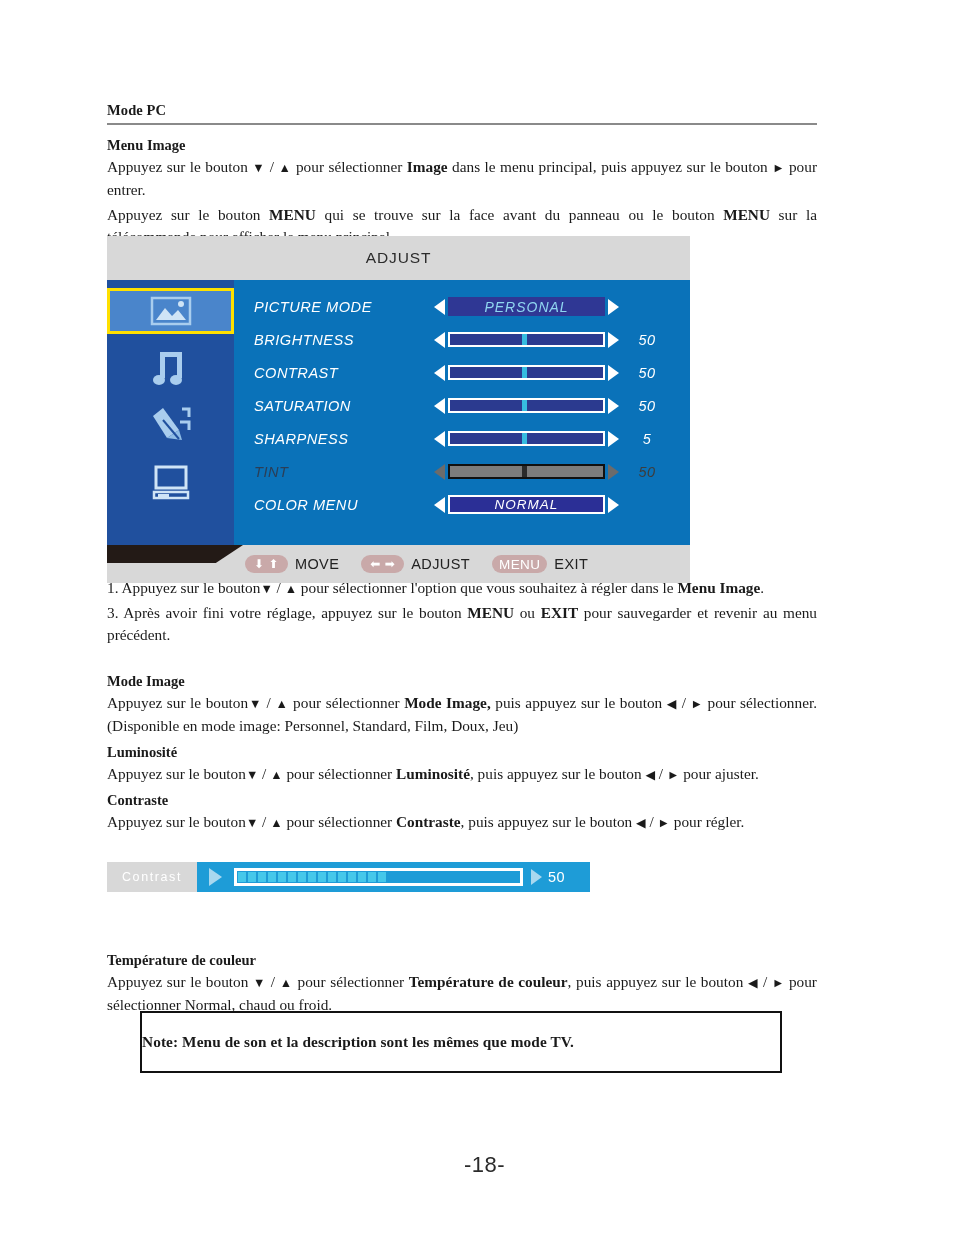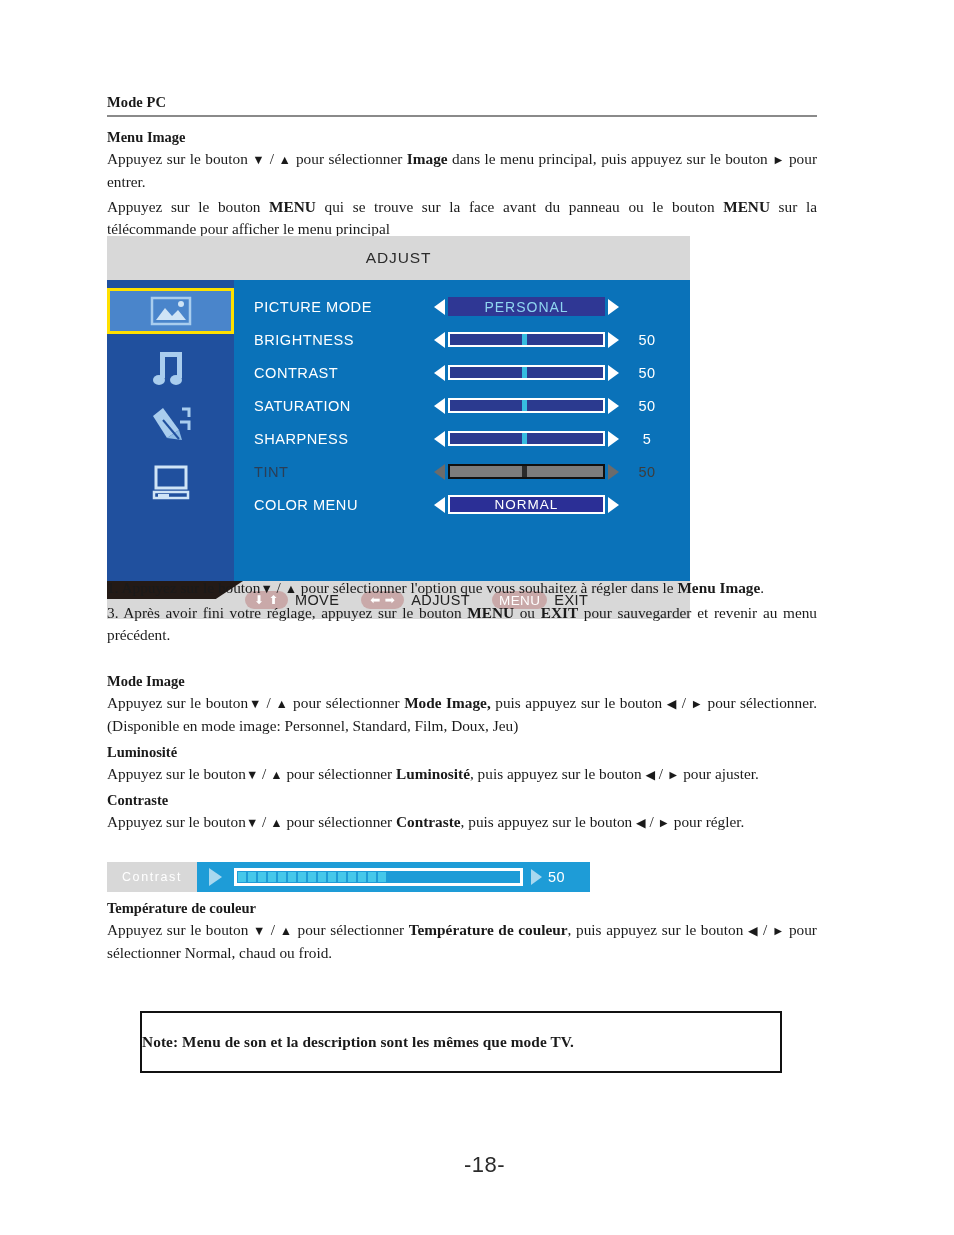--- a/index.html
+++ b/index.html
@@ -12,21 +12,21 @@
     height: 1235px;
     position: relative;
     font-family: "Liberation Serif", serif;
     color: #1a1a1a;
     overflow: hidden;
   }
 
   .page {
     position: absolute;
     left: 107px;
-    top: 0;
+    top: 8px;
     width: 710px;
   }
 
   
   .hdr-title {
     font-weight: bold;
     font-size: 14.5px;
     margin-top: 95px;
     line-height: 1.1;
     letter-spacing: .1px;
@@ -69,23 +69,24 @@
   .osd-title {
     height: 44px;
     line-height: 44px;
     text-align: center;
     font-size: 15.5px;
     color: #2b2b2b;
     letter-spacing: .9px;
   }
   .osd-body {
     position: relative;
-    height: 301px;
+    height: 265px;
     background: #0a72b9;
     display: flex;
+    font-style: italic;
   }
   .osd-side {
     width: 127px;
     background: #20509e;
     position: relative;
     flex: 0 0 127px;
   }
   .side-item {
     height: 46px;
     display: flex;
@@ -554,21 +555,21 @@
       <span class="cw-seg"></span>
       <span class="cw-seg"></span>
       <span class="cw-seg"></span>
       <span class="cw-seg"></span>
       <span class="cw-seg"></span>
     </div>
   <div class="cw-tri small"></div>
   <div class="cw-val">50</div>
 </div>
 
-<div class="page" style="top:900px; position:absolute;">
+<div class="page" style="top:952px; position:absolute;">
   <div class="sec-title" style="margin-top:0;">Température de couleur</div>
   <p class="body">
     Appuyez sur le bouton <span class="arw">▼</span> / <span class="arw">▲</span> pour sélectionner <b>Température de couleur</b>, puis appuyez sur le bouton <span class="arw">◀</span> / <span class="arw">►</span> pour sélectionner Normal, chaud ou froid.
   </p>
 </div>
 
 <div class="note-box">
   <span class="txt">Note: Menu de son et la description sont les mêmes que mode TV.</span>
 </div>
 

